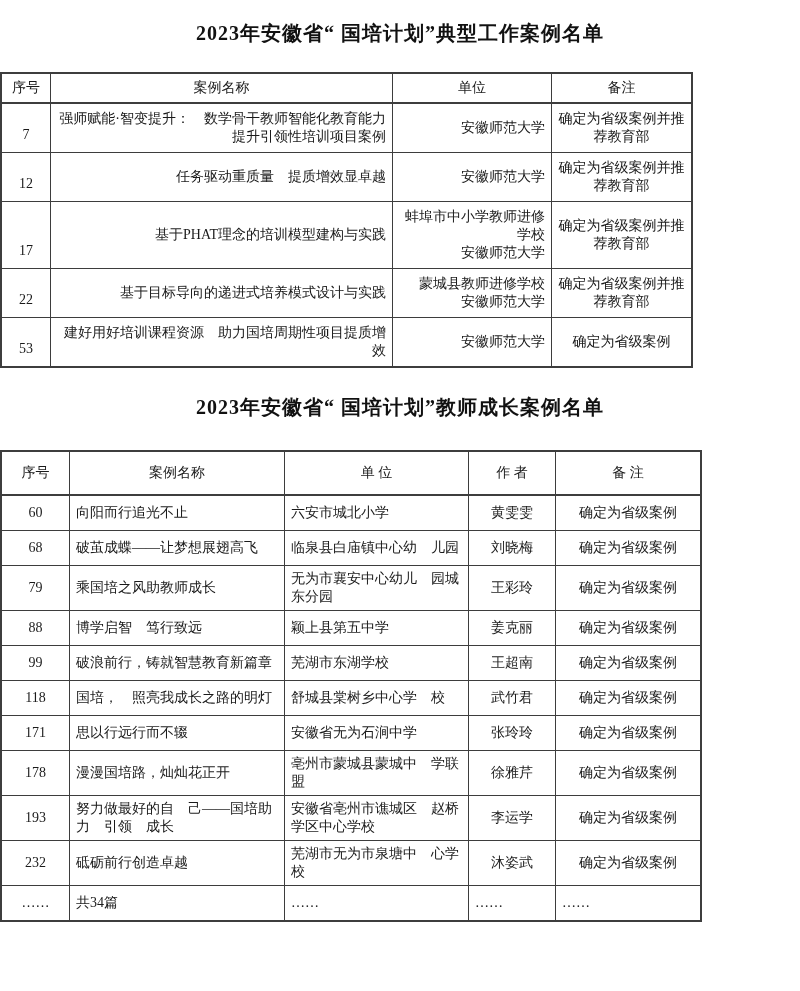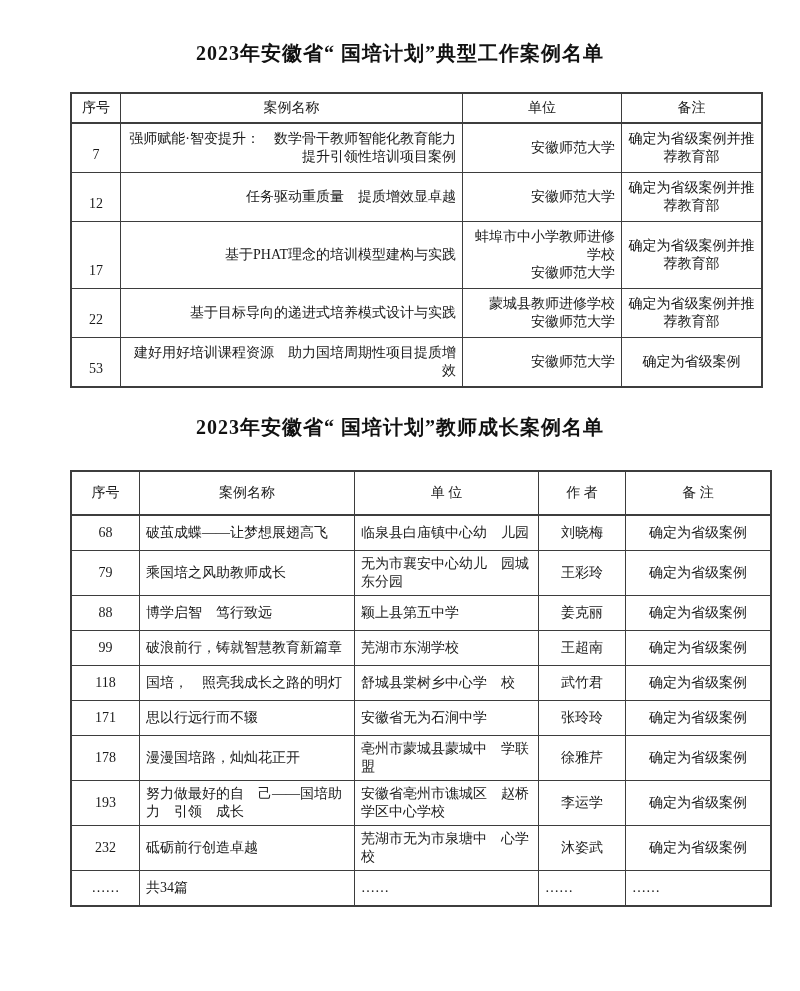--- a/index.html
+++ b/index.html
@@ -8,41 +8,40 @@
     width: 800px;
     height: 991px;
     background: #ffffff;
     overflow: hidden;
     font-family: "Liberation Serif", "DejaVu Serif", serif;
     color: #1a1a1a;
   }
   .page {
     width: 800px;
     height: 991px;
-    padding-top: 40px;
+    padding-top: 20px;
     box-sizing: border-box;
     background: #ffffff;
   }
   .doc-title {
     margin: 0 0 26px 0;
     text-align: center;
     font-size: 20px;
     font-weight: 700;
     letter-spacing: 1px;
     line-height: 26px;
     color: #111111;
   }
   .doc-title.second {
     margin-top: 26px;
     margin-bottom: 30px;
   }
   table {
     border-collapse: collapse;
     table-layout: fixed;
-    margin-left: 70px;
     border: 2px solid #3d3d3d;
     font-size: 14px;
   }
   td {
     border: 1px solid #3d3d3d;
     overflow-wrap: break-word;
     word-break: break-all;
     vertical-align: middle;
     color: #1a1a1a;
   }
@@ -139,20 +138,27 @@
       <tr>
         <td class="col-no">序号</td>
         <td class="col-title">案例名称</td>
         <td class="col-unit">单 位</td>
         <td class="col-author">作 者</td>
         <td class="col-note">备 注</td>
       </tr>
     </thead>
     <tbody>
         <tr>
+          <td class="col-no">60</td>
+          <td class="col-title">向阳而行追光不止</td>
+          <td class="col-unit">六安市城北小学</td>
+          <td class="col-author">黄雯雯</td>
+          <td class="col-note">确定为省级案例</td>
+        </tr>
+        <tr>
           <td class="col-no">68</td>
           <td class="col-title">破茧成蝶——让梦想展翅高飞</td>
           <td class="col-unit">临泉县白庙镇中心幼　儿园</td>
           <td class="col-author">刘晓梅</td>
           <td class="col-note">确定为省级案例</td>
         </tr>
         <tr>
           <td class="col-no">79</td>
           <td class="col-title">乘国培之风助教师成长</td>
           <td class="col-unit">无为市襄安中心幼儿　园城东分园</td>

